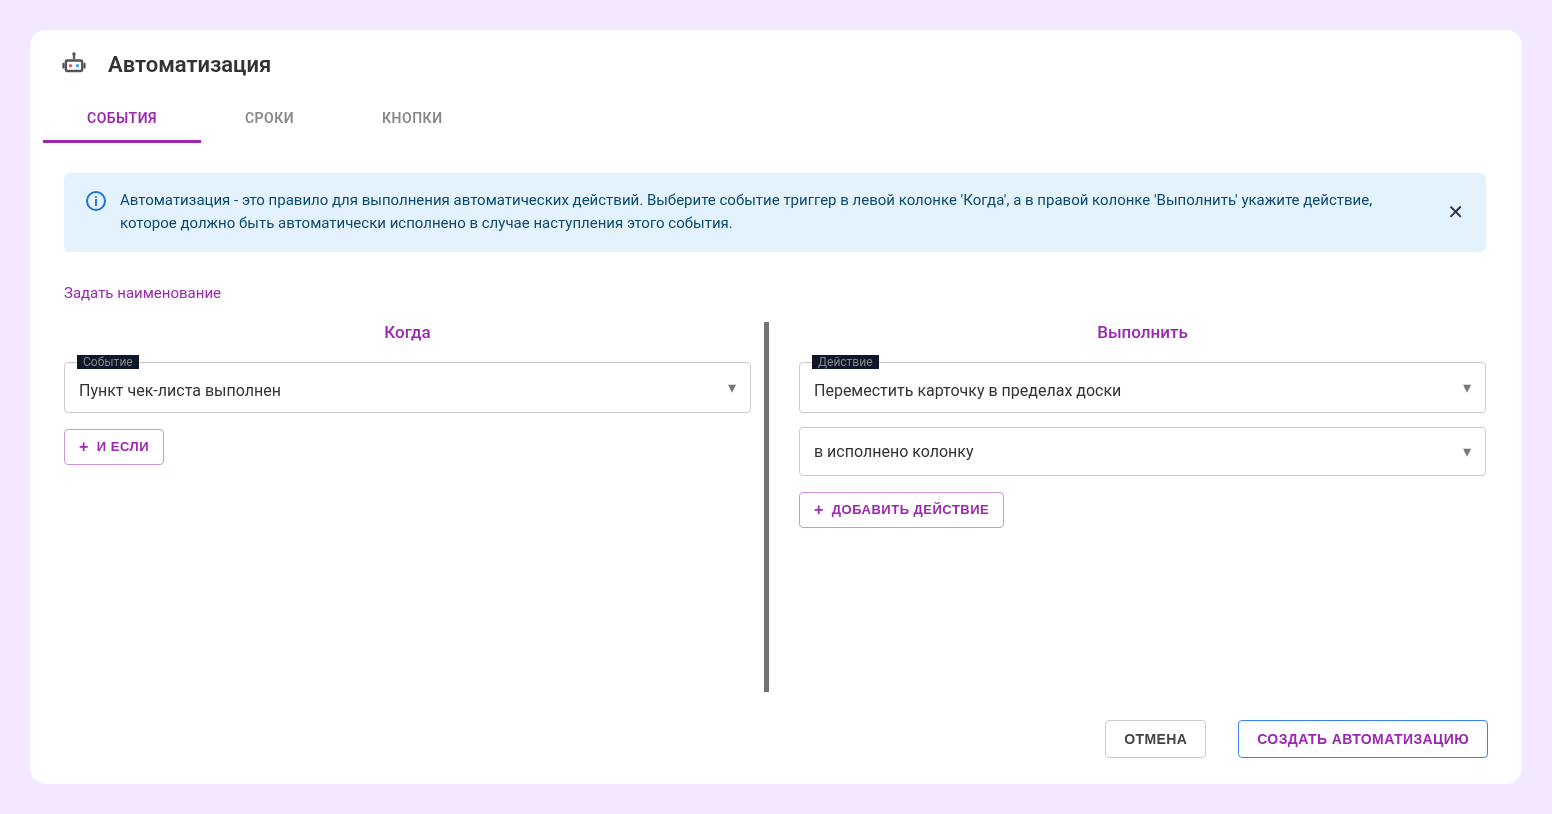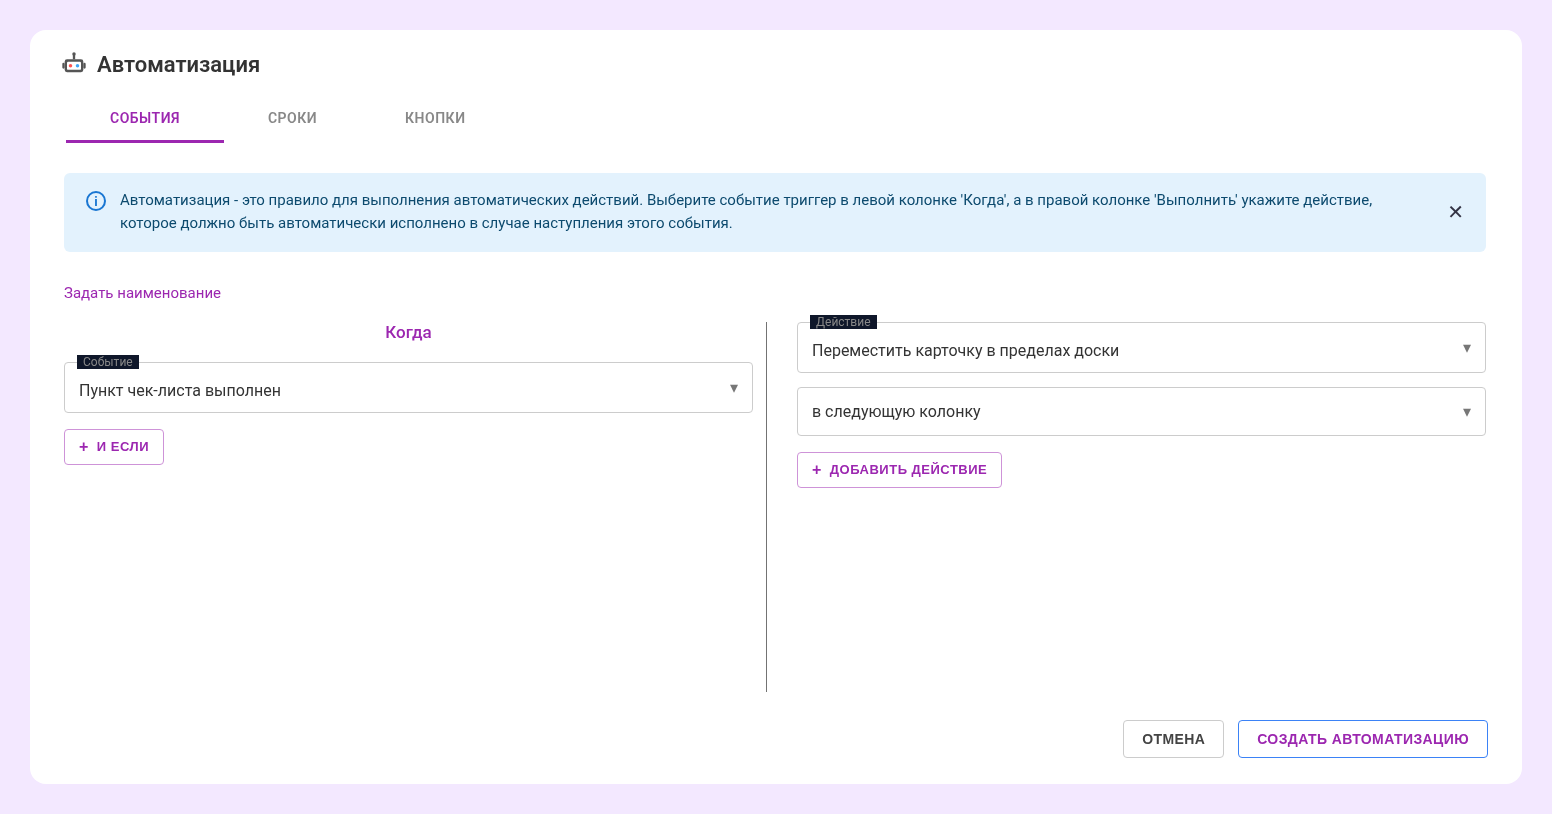--- a/index.html
+++ b/index.html
@@ -17,39 +17,39 @@
       width: 100%;
       height: 100%;
       padding: 20px 0 20px 0;
       position: relative;
       display: flex;
       flex-direction: column;
     }
     .header {
       display: flex;
       align-items: center;
-      gap: 9px;
+      gap: 20px;
       padding: 0 38px 18px 30px;
     }
     .header-icon {
       width: 28px;
       height: 28px;
       display: flex;
       align-items: center;
       justify-content: center;
     }
     .header-title {
       font-size: 22px;
       font-weight: 600;
       color: #333;
     }
     .tabs {
       display: flex;
       gap: 0;
-      padding: 0 36px;
+      padding: 0 13px;
     }
     .tab {
       padding: 14px 44px;
       font-size: 14px;
       font-weight: 600;
       color: #888;
       letter-spacing: 0.5px;
       cursor: pointer;
       border-bottom: 3px solid transparent;
     }
@@ -116,21 +116,21 @@
     .cols {
       display: flex;
       margin-top: 20px;
       gap: 0;
       min-height: 370px;
     }
     .col {
       flex: 1;
       padding: 0 0px;
     }
-    .col:first-child { padding-right: 13px; border-right: 1px solid #737373; }
+    .col:first-child { padding-right: 13px; border-right: 5px solid #737373; }
     .col:last-child { padding-left: 30px; }
     .col-title {
       text-align: center;
       color: #9c27b0;
       font-size: 17px;
       font-weight: 500;
       margin-bottom: 20px;
     }
     .field {
       position: relative;
@@ -174,21 +174,21 @@
       font-size: 13px;
       font-weight: 600;
       letter-spacing: 0.5px;
       cursor: pointer;
       margin-top: 2px;
     }
     .add-btn .plus { font-size: 16px; font-weight: 700; }
     .footer {
       display: flex;
       justify-content: flex-end;
-      gap: 14px;
+      gap: 32px;
       padding: 14px 34px 6px 34px;
     }
     .btn {
       padding: 10px 18px;
       border-radius: 4px;
       font-size: 14px;
       font-weight: 600;
       letter-spacing: 0.4px;
       cursor: pointer;
     }
@@ -251,29 +251,30 @@
           <span class="field-caret">▾</span>
         </div>
 
         <button class="add-btn">
           <span class="plus">+</span>
           <span>И ЕСЛИ</span>
         </button>
       </div>
 
       <div class="col">
+        <div class="col-title">Выполнить</div>
 
         <div class="field">
           <span class="field-label">Действие</span>
           <span class="field-value">Переместить карточку в пределах доски</span>
           <span class="field-caret">▾</span>
         </div>
 
         <div class="field field-nolabel">
-          <span class="field-value">в следующую колонку</span>
+          <span class="field-value">в исполнено колонку</span>
           <span class="field-caret">▾</span>
         </div>
 
         <button class="add-btn">
           <span class="plus">+</span>
           <span>ДОБАВИТЬ ДЕЙСТВИЕ</span>
         </button>
       </div>
 
     </div>

